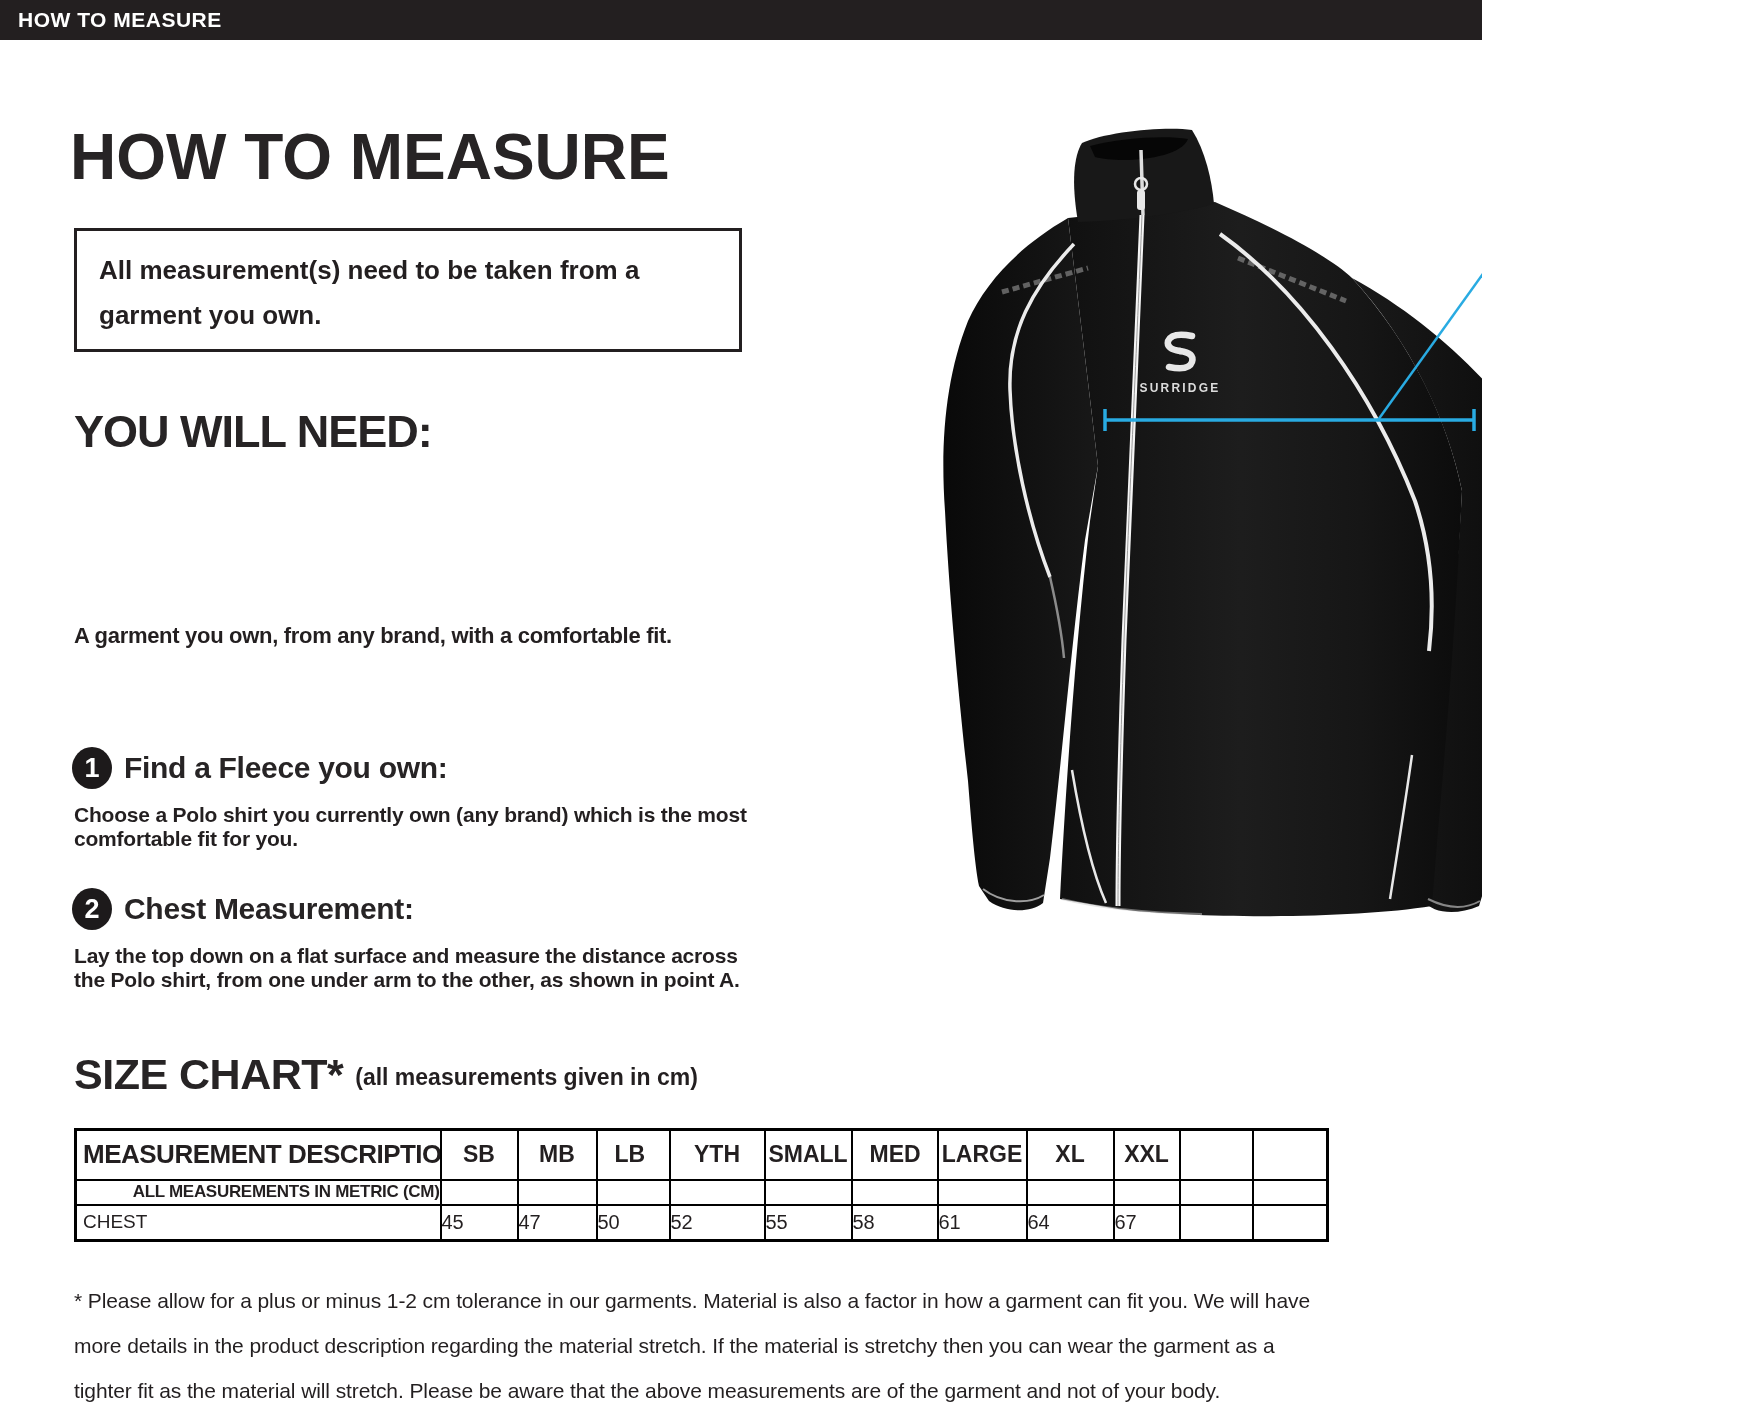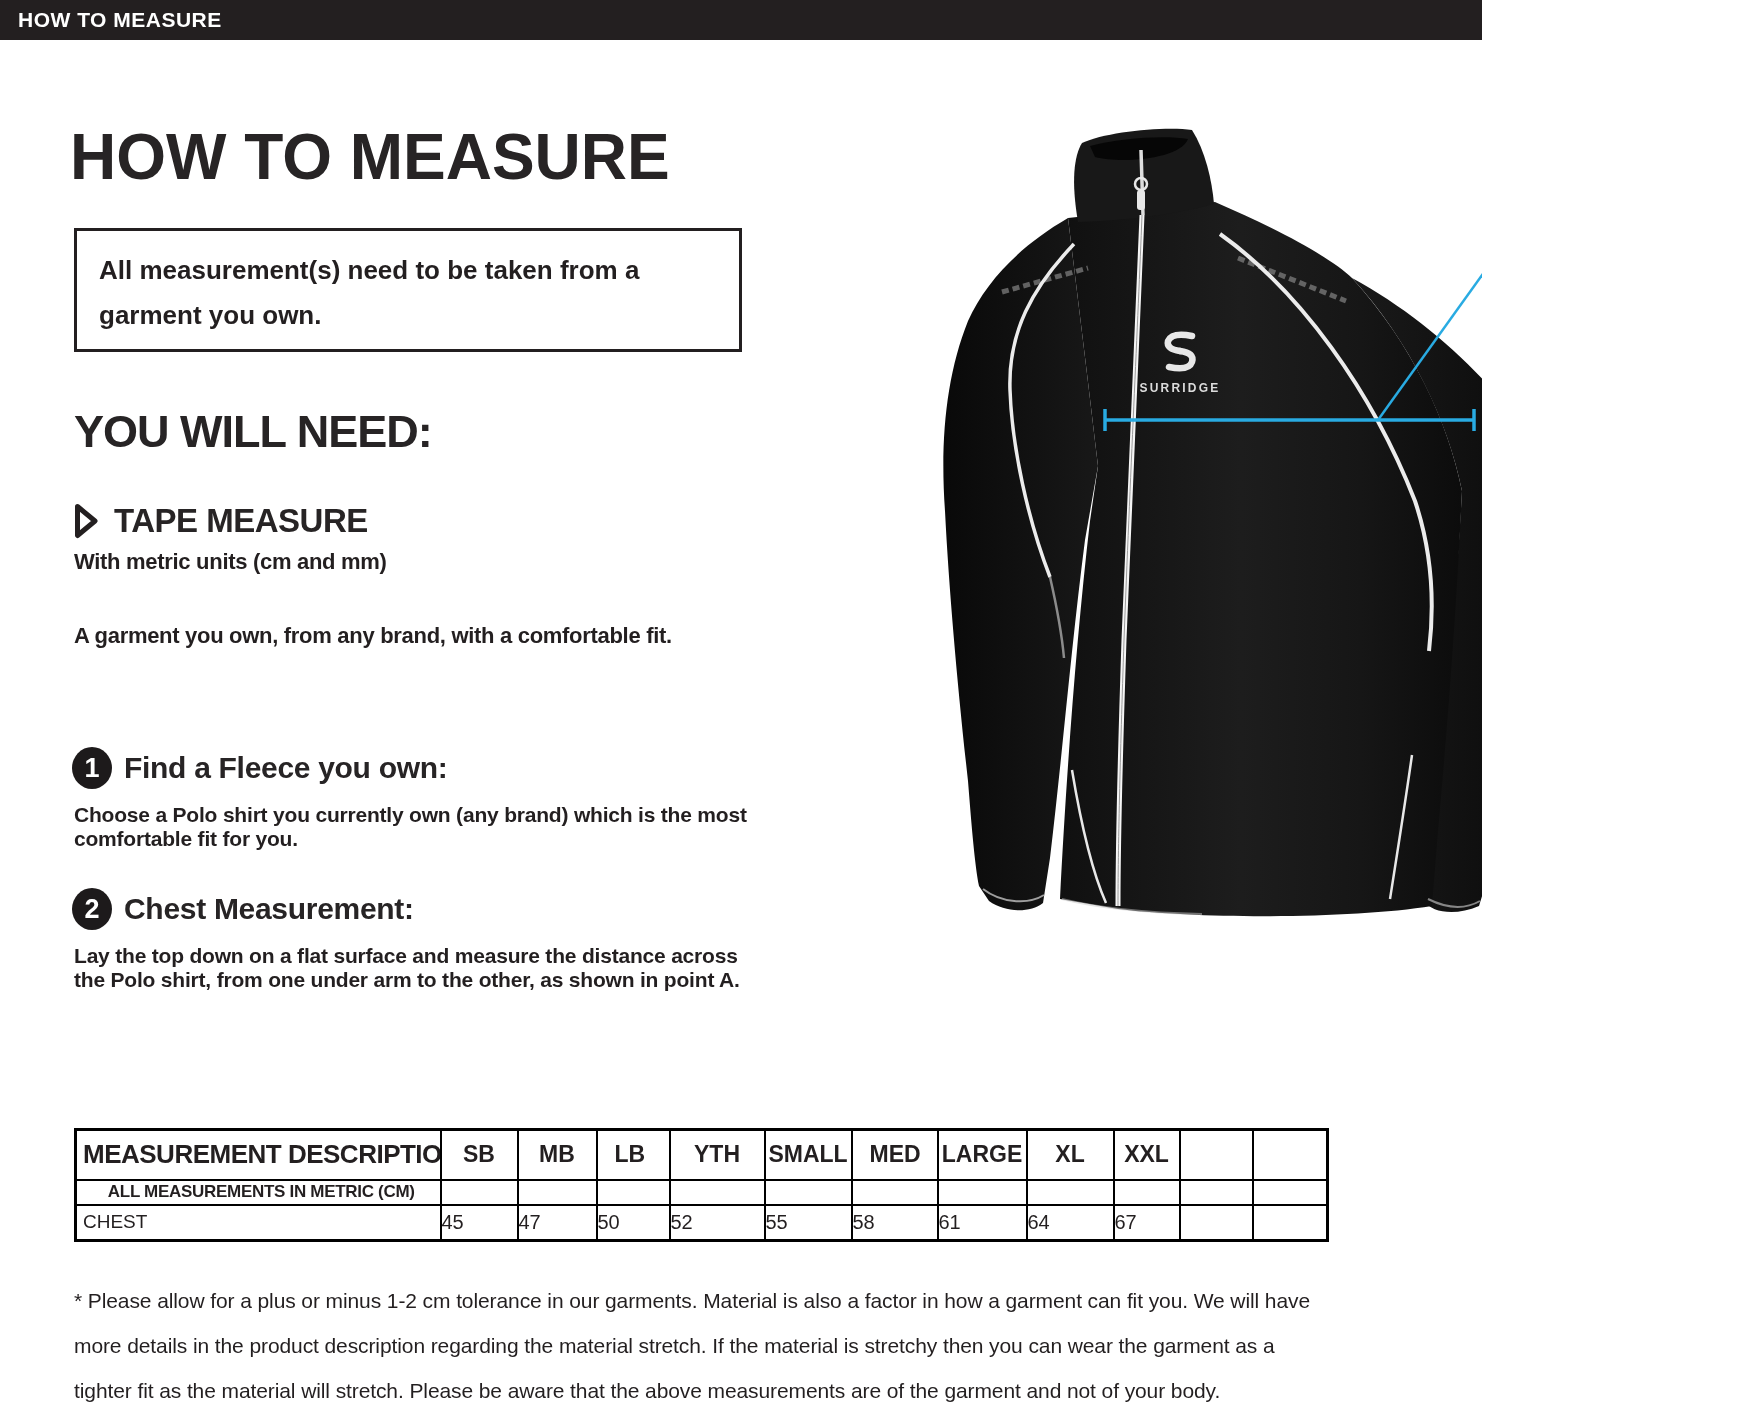--- a/index.html
+++ b/index.html
@@ -44,21 +44,21 @@
 
   
   .size-table { position:absolute; left:74px; top:1128px; border-collapse:collapse; table-layout:fixed;
                 width:1255px; }
   .size-table th, .size-table td { border:2px solid #000; font-weight:normal; overflow:hidden; white-space:nowrap; }
   .size-table { border:3px solid #000; }
   .size-table thead th { height:50px; font-size:23px; font-weight:bold; text-align:center; }
   .size-table thead th.desc { font-size:26px; letter-spacing:-0.5px; text-align:left; padding-left:6px; }
   .size-table thead th.left { text-align:left; padding-left:17px; }
   .size-table tr.metric th, .size-table tr.metric td { height:25px; }
-  .size-table tr.metric th { font-size:17px; font-weight:bold; text-align:center; padding-left:6px; letter-spacing:-0.3px; }
+  .size-table tr.metric th { font-size:17px; font-weight:bold; text-align:right; padding-left:6px; letter-spacing:-0.3px; }
   .size-table tr.chest th, .size-table tr.chest td { height:36px; }
   .size-table tr.chest th { font-size:19px; text-align:left; padding-left:6px; }
   .size-table tr.chest td { font-size:20px; text-align:left; }
 
   .footnote { position:absolute; left:74px; top:1278px; width:1270px; font-size:21px; line-height:45px;
               letter-spacing:-0.1px; white-space:pre-line; color:#231f20; }
 
   
   .figure { position:absolute; left:860px; top:40px; width:890px; height:890px; }
 </style>
@@ -80,29 +80,20 @@
     </span>
   </header>
 
   <h1 class="h1">HOW TO MEASURE</h1>
 
   <div class="notice">All measurement(s) need to be taken from a
 garment you own.</div>
 
   <h2 class="h2">YOU WILL NEED:</h2>
 
-  <div class="need-item" id="need-0">
-    <div class="row">
-      <svg width="24" height="36" viewBox="0 0 24 36">
-        <polygon points="3.5,3.5 21,18 3.5,32.5" fill="none" stroke="#231f20" stroke-width="5" stroke-linejoin="round"></polygon>
-      </svg>
-      <span class="need-title">TAPE MEASURE</span>
-    </div>
-    <div class="need-desc">With metric units (cm and mm)</div>
-  </div>
 
   <div class="need-item" id="need-1">
     <div class="need-desc">A garment you own, from any brand, with a comfortable fit.</div>
   </div>
 
   <div class="step" id="step-0">
     <div class="row">
       <span class="step-badge">1</span>
       <span class="step-title">Find a Fleece you own:</span>
     </div>
@@ -112,20 +103,23 @@
 
   <div class="step" id="step-1">
     <div class="row">
       <span class="step-badge">2</span>
       <span class="step-title">Chest Measurement:</span>
     </div>
     <div class="step-desc">Lay the top down on a flat surface and measure the distance across
 the Polo shirt, from one under arm to the other, as shown in point A.</div>
   </div>
 
+  <div class="size-chart-head">
+    <span class="size-chart-title">SIZE CHART*</span><span class="size-chart-sub">(all measurements given in cm)</span>
+  </div>
 
   <table class="size-table">
     <colgroup>
       <col style="width:365px">
         <col style="width:77px">
         <col style="width:79px">
         <col style="width:73px">
       <col style="width:95px">
         <col style="width:87px">
         <col style="width:86px">

